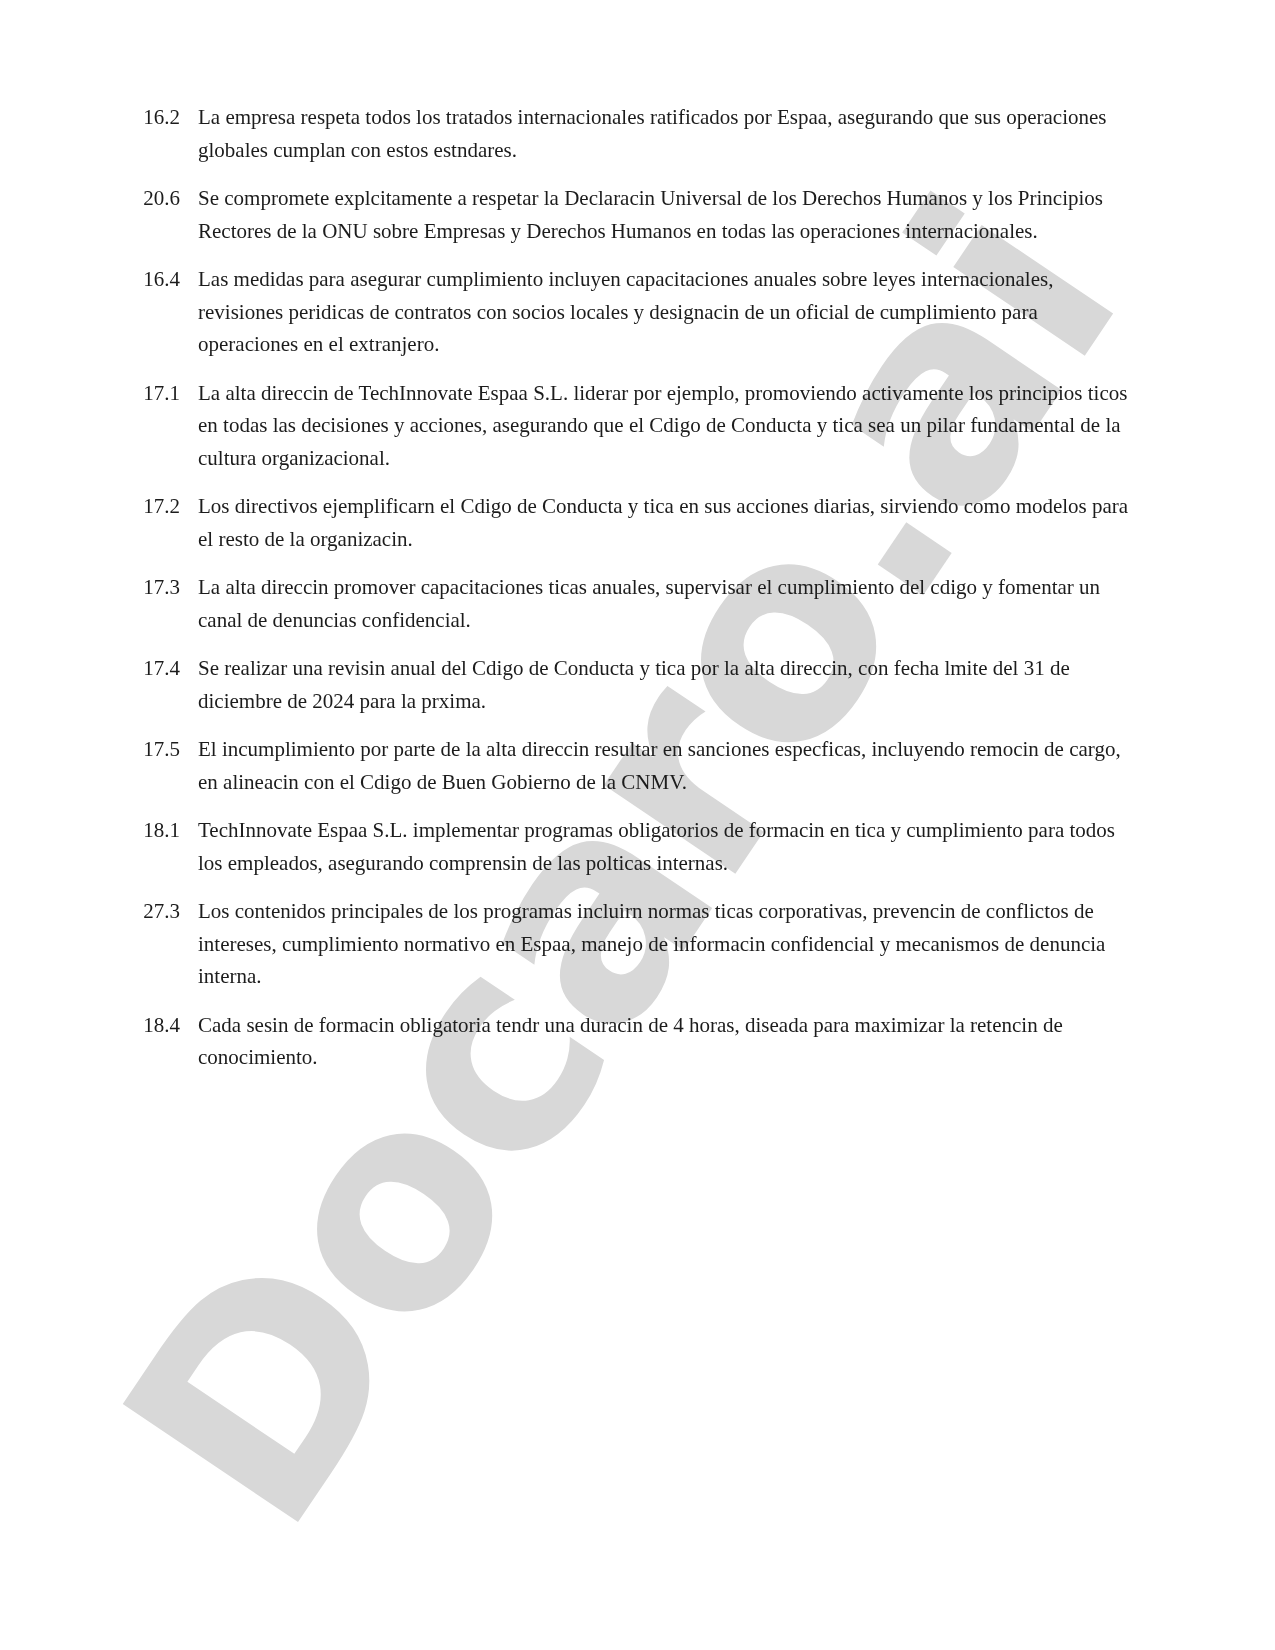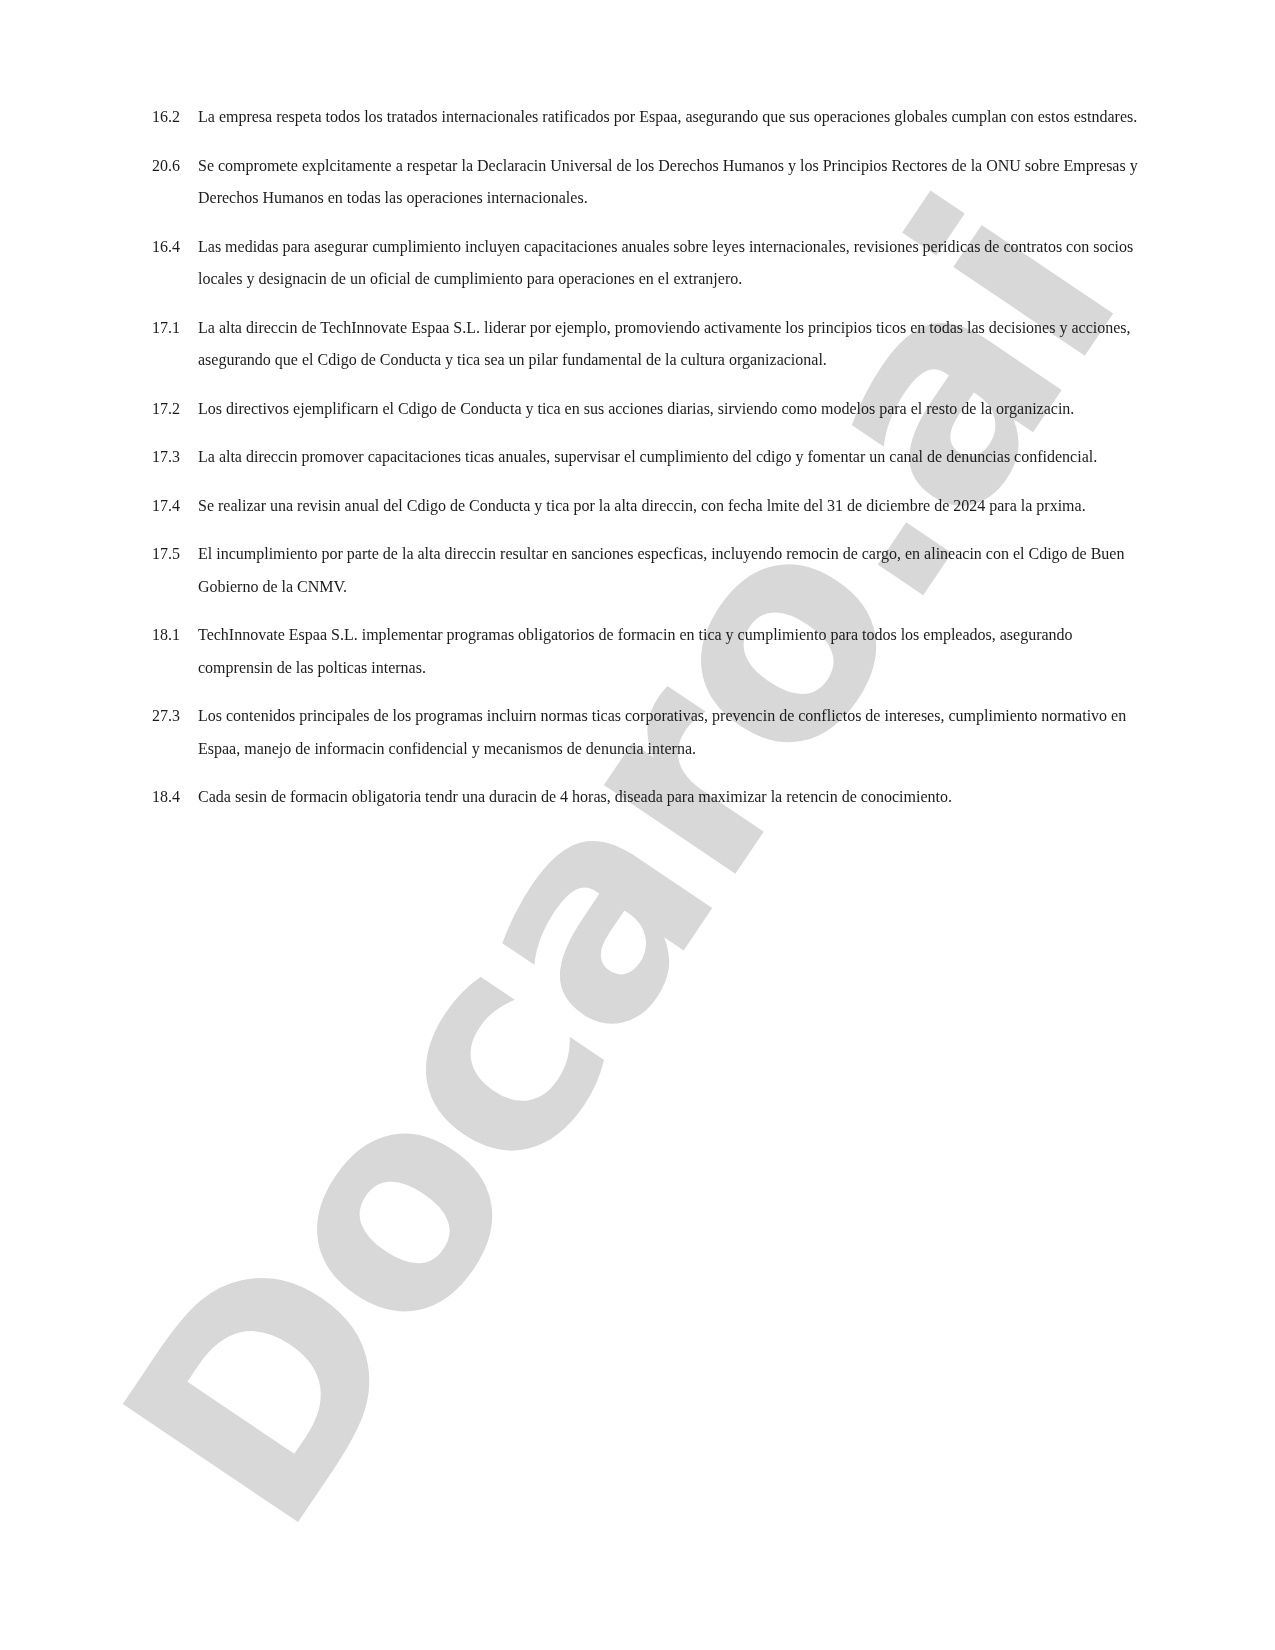--- a/index.html
+++ b/index.html
@@ -28,21 +28,21 @@
     font-size: 290px;
     letter-spacing: -0.02em;
     white-space: nowrap;
     z-index: 0;
     user-select: none;
   }
   .content {
     position: relative;
     z-index: 1;
     padding: 101px 133px 0 135px;
-    font-size: 16px;
+    font-size: 21px;
     line-height: 32.5px;
   }
   .item-row {
     display: flex;
     align-items: flex-start;
     margin-bottom: 16px;
   }
   .num {
     flex: 0 0 45px;
     text-align: right;

